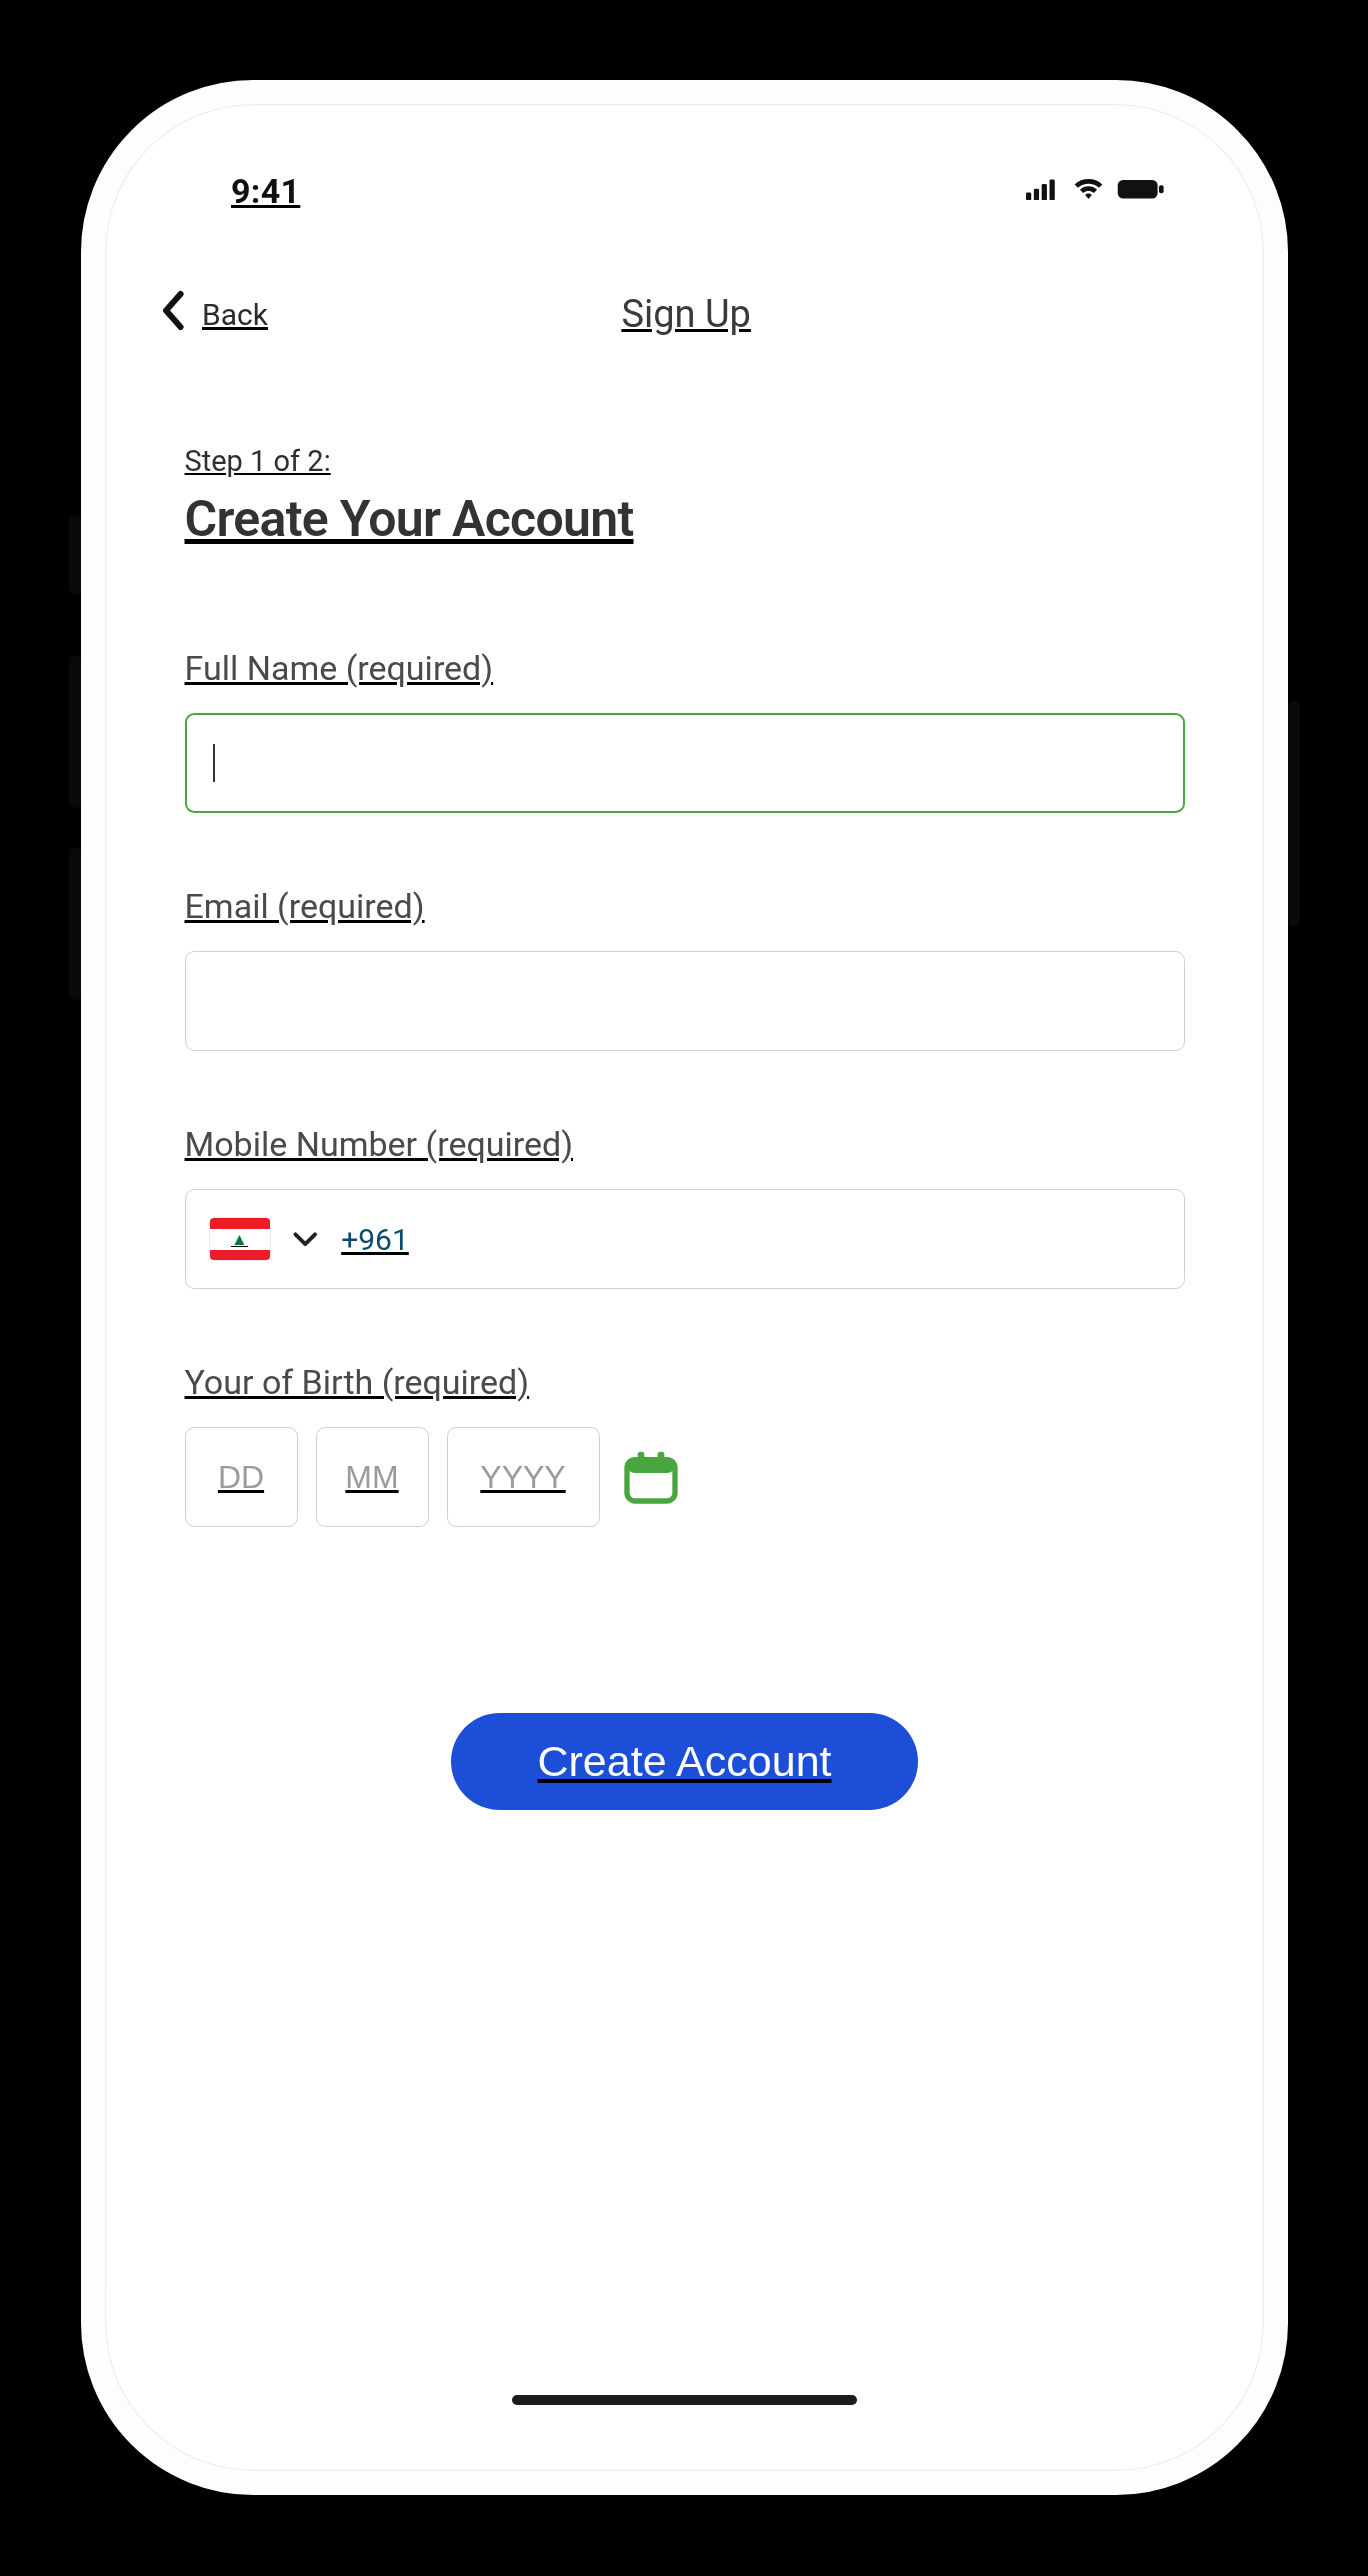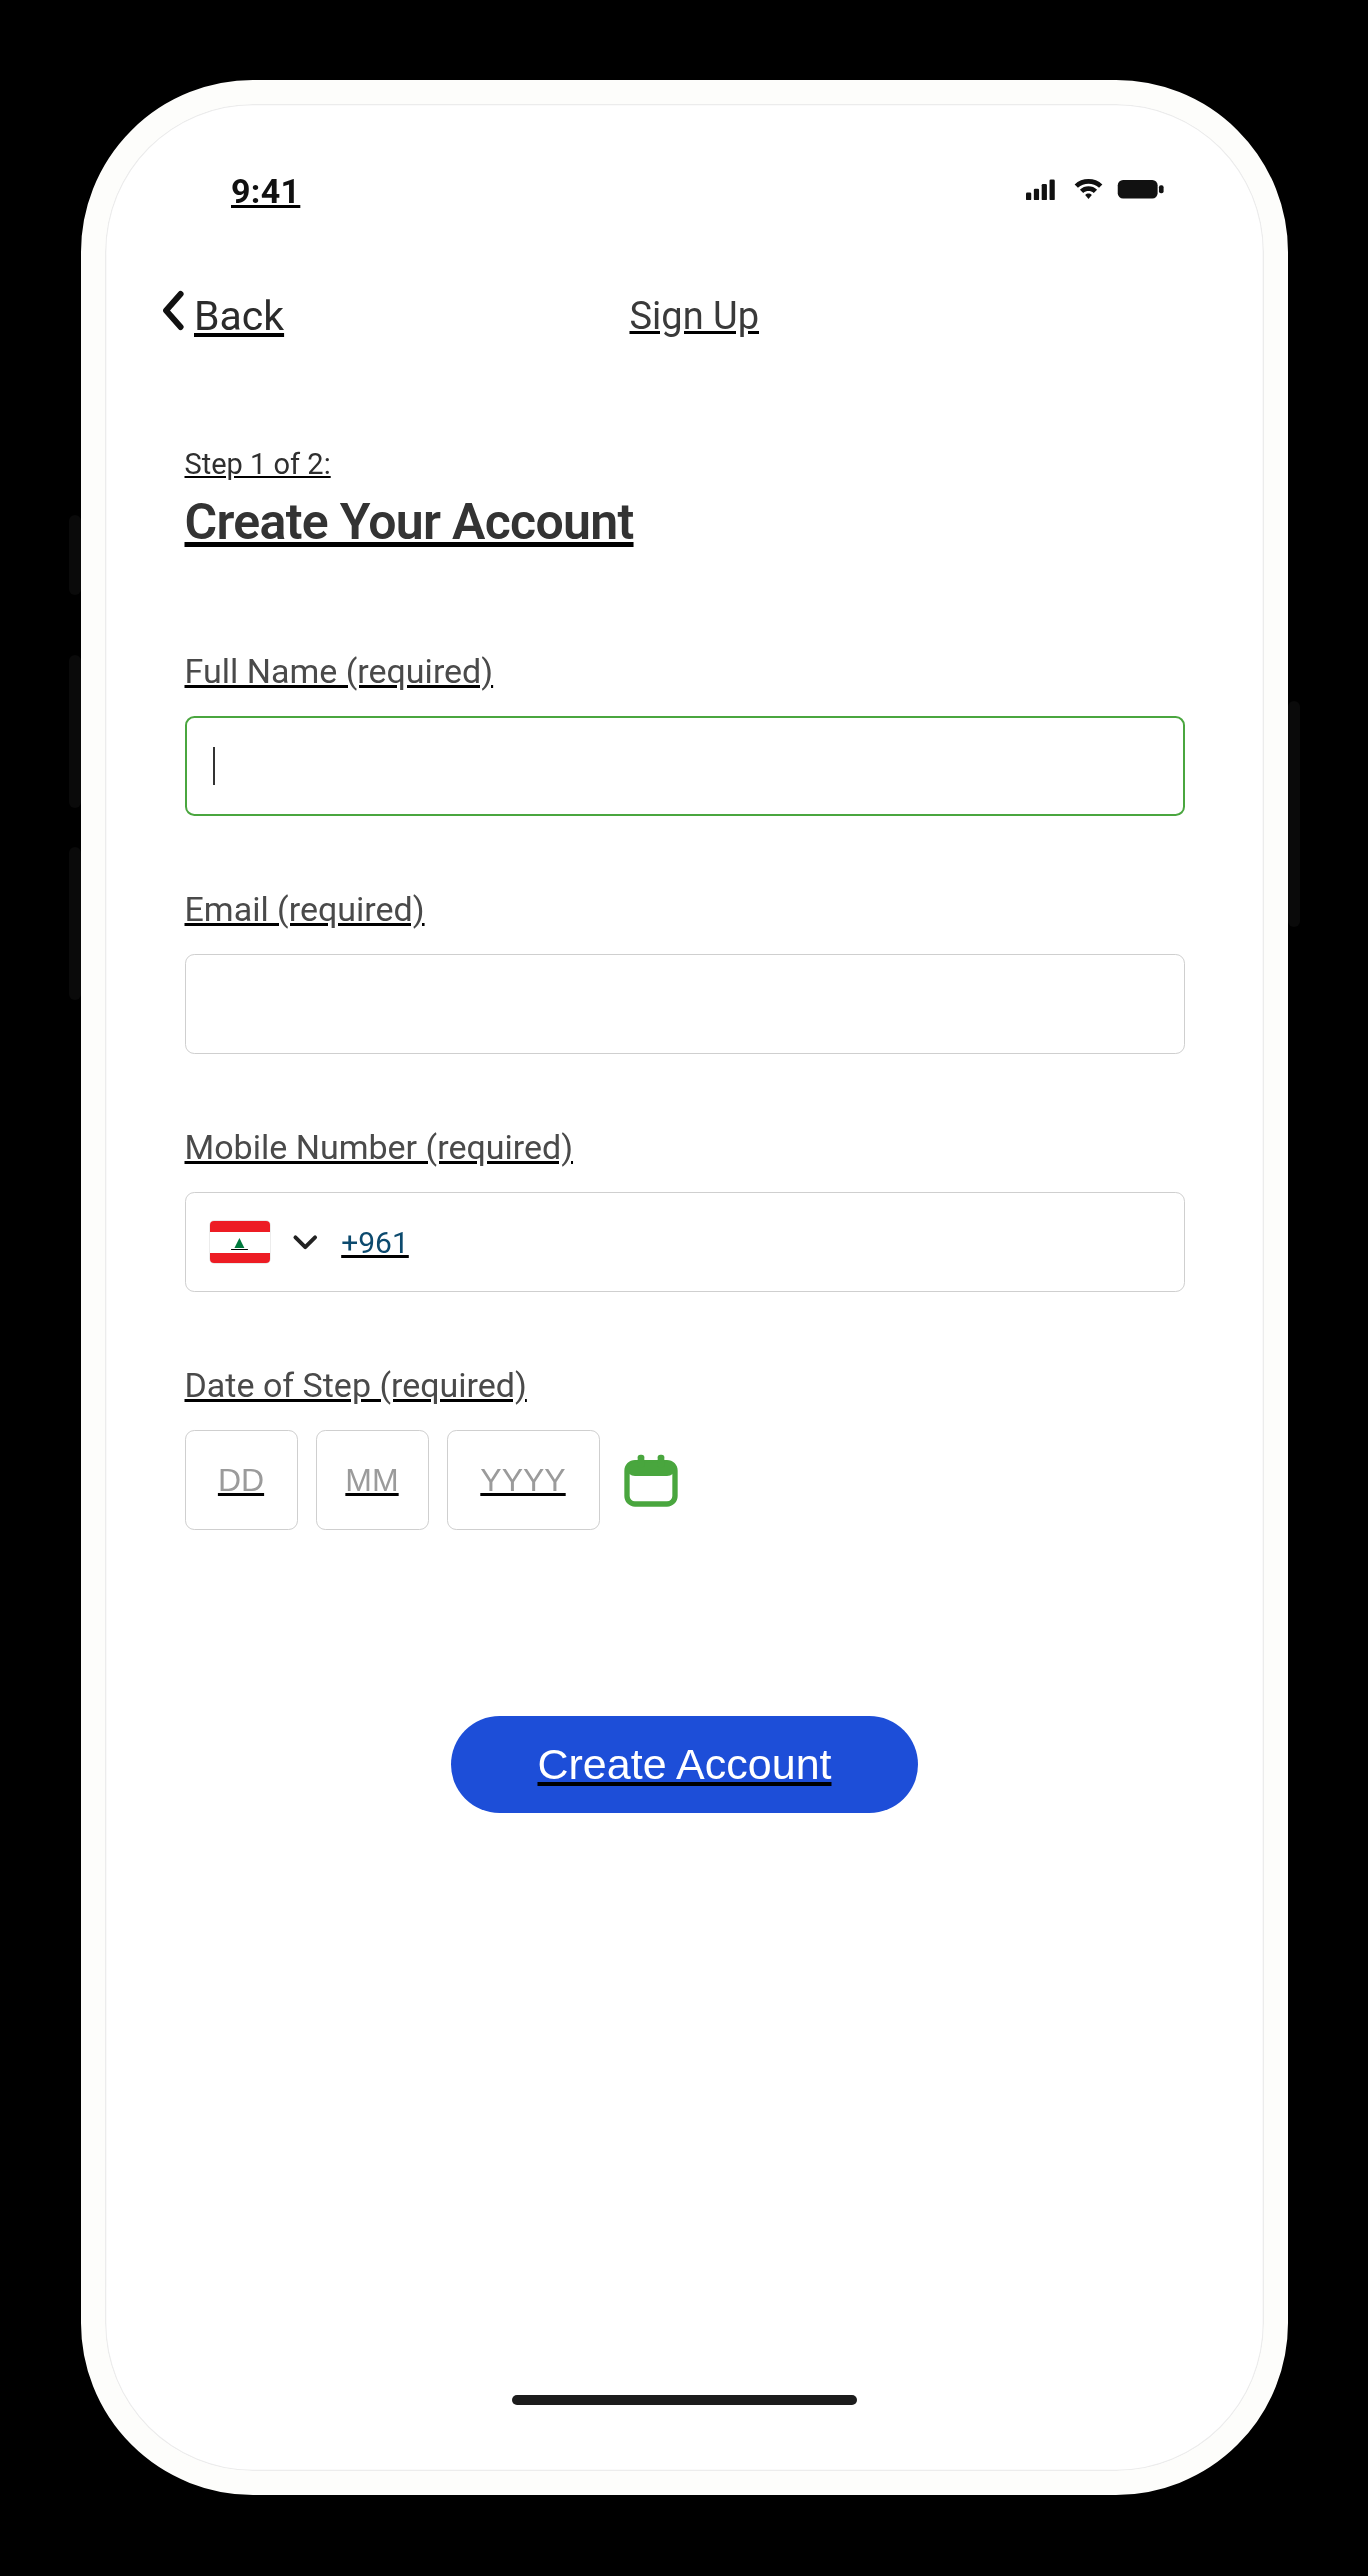--- a/index.html
+++ b/index.html
@@ -69,22 +69,22 @@
   
   .nav-bar {
     display: flex;
     align-items: center;
     margin-top: 73px;
     padding: 0 6.6px 0 0;
   }
   .back-btn {
     display: flex;
     align-items: center;
-    gap: 8px;
-    font-size: 41px;
+    gap: 16px;
+    font-size: 30px;
     color: #2b2b2b;
     cursor: pointer;
     user-select: none;
   }
   .nav-title {
     flex: 1;
     text-align: center;
     font-size: 38px;
     color: #3a3a3a;
     margin-left: -100px; 
@@ -286,21 +286,21 @@
         <span class="chevron-down">
           <svg width="26.5" height="17" viewBox="0 0 40 26">
             <path d="M5 5 L20 20 L35 5" stroke="#222" stroke-width="6" fill="none" stroke-linecap="round" stroke-linejoin="round"></path>
           </svg>
         </span>
         <span class="dial-code">+961</span>
       </div>
     </div>
 
     <div class="field">
-      <div class="field-label">Date of Step (required)</div>
+      <div class="field-label">Your of Birth (required)</div>
       <div class="dob-row">
         <input class="dob-input dob-dd" placeholder="DD" style="">
         <input class="dob-input dob-mm" placeholder="MM" style="">
         <input class="dob-input dob-yyyy" placeholder="YYYY" style="">
         <span class="cal-btn">
           <svg width="64" height="64" viewBox="0 0 96 96">
             <rect x="12" y="22" width="72" height="62" rx="12" fill="none" stroke="#49a63e" stroke-width="8"></rect>
             <rect x="12" y="22" width="72" height="20" rx="12" fill="#49a63e"></rect>
             <rect x="28" y="10" width="10" height="20" rx="4" fill="#49a63e"></rect>
             <rect x="58" y="10" width="10" height="20" rx="4" fill="#49a63e"></rect>

